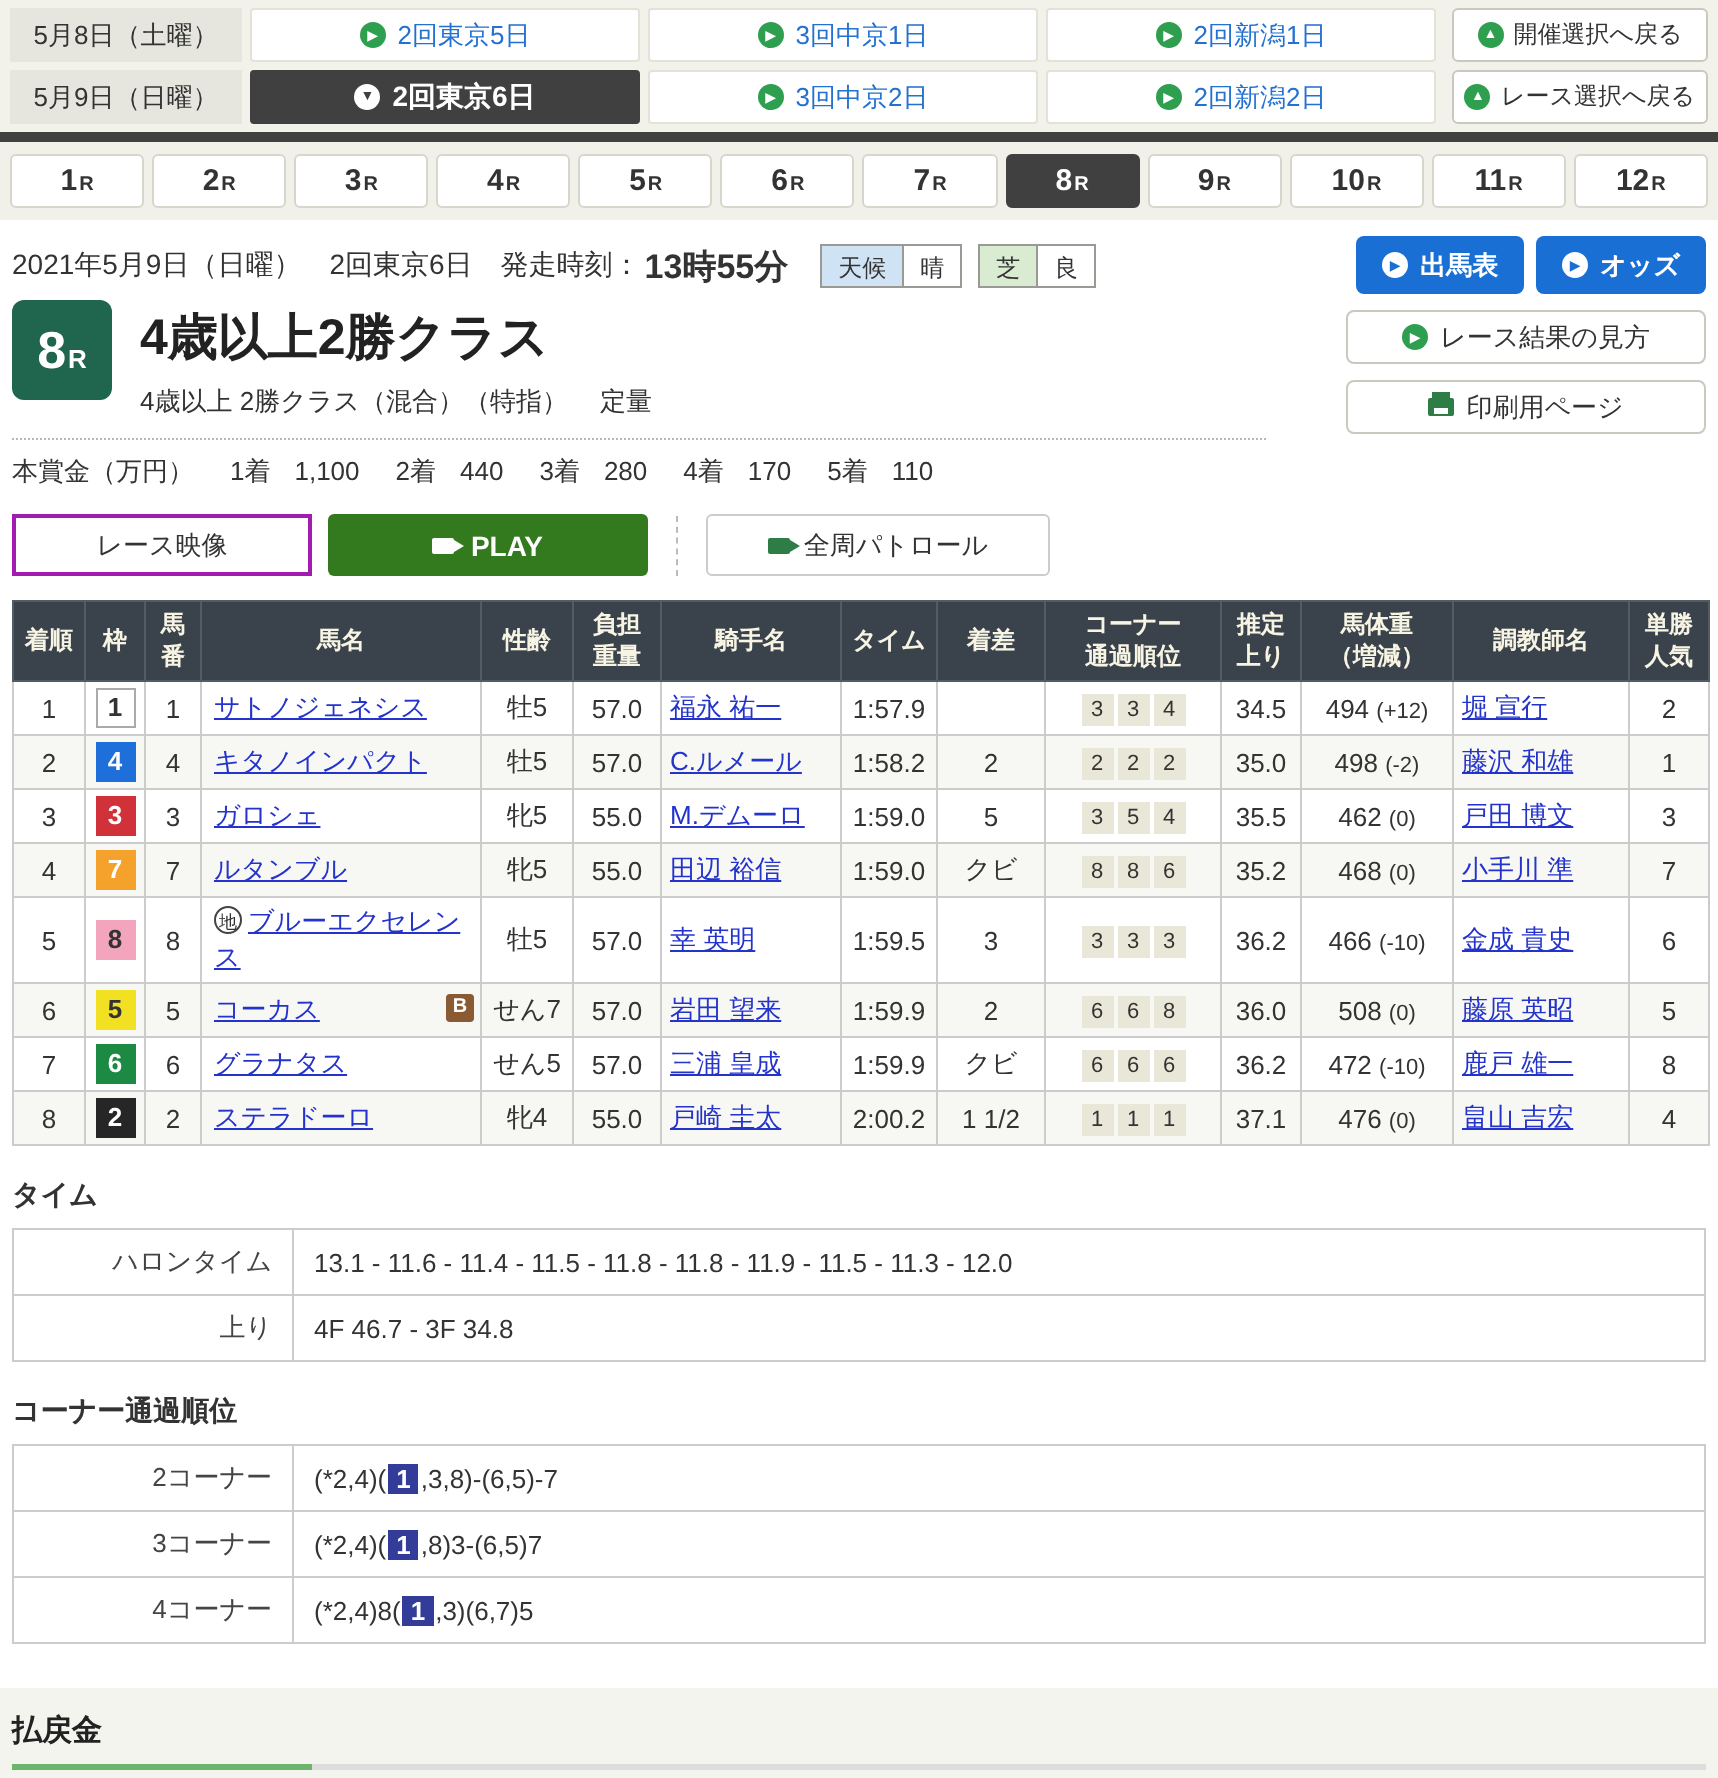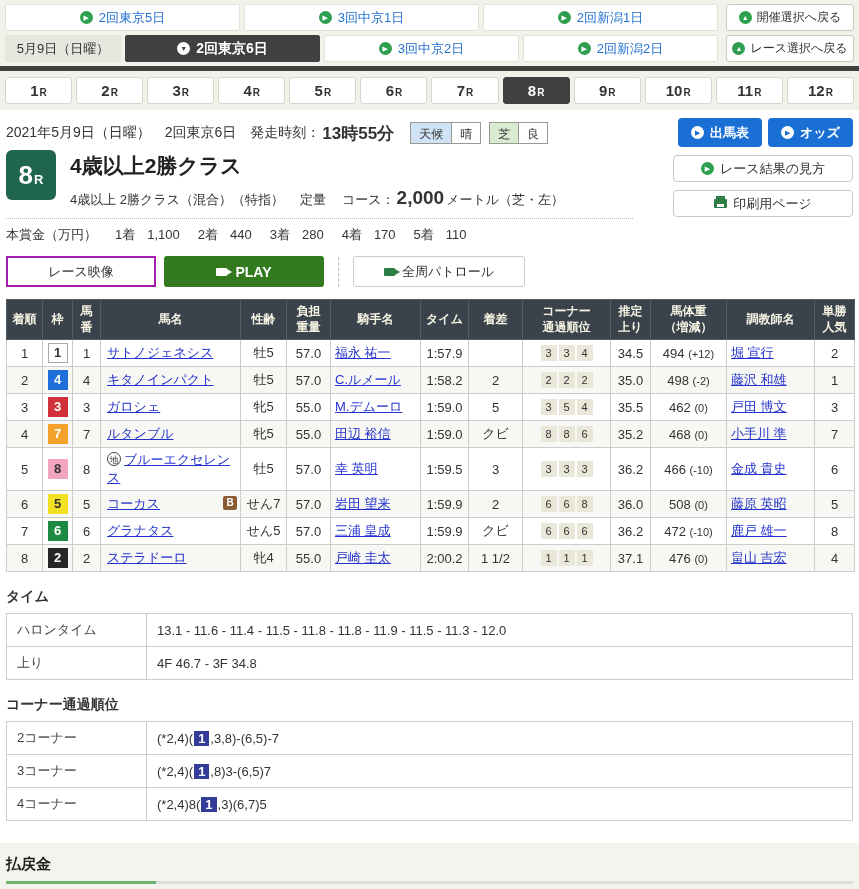--- a/index.html
+++ b/index.html
@@ -68,21 +68,21 @@
     display:inline-block; }
   .printicon::before { content:""; position:absolute; left:2px; top:-3px; width:9px; height:3px; background:#2e7d46; }
   .printicon::after { content:""; position:absolute; left:3px; bottom:1px; width:7px; height:3px; background:#fff; }
 
   .titlerow { display:flex; margin-top:4px; }
   .racenum { width:50px; height:50px; background:#20654d; border-radius:6px; color:#fff;
     display:flex; align-items:center; justify-content:center; flex:0 0 50px; }
   .racenum .n { font-size:26px; font-weight:bold; }
   .racenum .r { font-size:13px; font-weight:bold; margin-left:1px; margin-top:8px; }
   .titlecol { margin-left:14px; padding-top:2px; }
-  .racetitle { font-size:21px; font-weight:bold; color:#222; }
+  .racetitle { font-size:25px; font-weight:bold; color:#222; }
   .conds { margin-top:7px; font-size:13px; color:#333; display:flex; align-items:baseline; gap:16px; }
   .cv { font-size:19px; font-weight:bold; margin:0 2px; }
 
   .dotline { border-bottom:1px dotted #b8b8b0; margin:9px 0 7px; width:calc(100% - 220px); }
   .prizerow { font-size:13px; color:#333; height:20px; }
   .prizerow .pl { margin-left:18px; }
   .prizerow .pv { margin-left:12px; }
 
   
   .videorow { display:flex; align-items:center; gap:8px; margin-top:10px; }
@@ -126,37 +126,38 @@
   .bbadge { position:absolute; right:3px; top:5px; width:14px; height:14px; line-height:14px;
     background:#8a5a33; color:#fff; font-size:10px; font-weight:bold; text-align:center; border-radius:2px; }
   .cbox { display:inline-block; width:16px; height:16px; line-height:16px; background:#e9e7d8;
     font-size:11px; text-align:center; margin:0 1px; }
   .diff { font-size:11px; }
 
   
   .secttitle { font-size:14px; font-weight:bold; color:#333; margin:16px 0 7px; }
   table.kvtable { width:100%; border-collapse:collapse; font-size:13px; }
   table.kvtable td { border:1px solid #ccc; padding:7px 10px; background:#fff; }
-  td.kvlabel { width:140px; background:#efefe9; color:#444; }
+  td.kvlabel { width:140px; background:#efefe9; color:#444;text-align:right; }
   .hl1 { background:#333d99; color:#fff; padding:0 4px; margin:0 1px; font-weight:bold; }
 
   
   .paysection { background:#f4f4ee; padding:12px 6px 6px; margin-top:18px; }
   .paytitle { font-size:15px; font-weight:bold; color:#222; }
   .payrule { height:3px; margin:7px 0 16px;
     background:linear-gradient(90deg,#6db56d 0,#6db56d 150px,#ddd 150px,#ddd 100%); }
 </style>
 </head>
 <body>
 
 <div class="page">
 
   <div class="topstrip">
     <div class="dateRows" id="dateRows">
         <div class="daterow">
+          <div class="datelabel">5月8日（土曜）</div>
           <button class="datelink">
             <span class="ci ci-green">▶</span>
             <span>2回東京5日</span>
           </button>
           <button class="datelink">
             <span class="ci ci-green">▶</span>
             <span>3回中京1日</span>
           </button>
           <button class="datelink">
             <span class="ci ci-green">▶</span>
@@ -289,23 +290,20 @@
     <div class="titlerow">
       <div class="racenum">
         <span class="n">8</span>
         <span class="r">R</span>
       </div>
       <div class="titlecol">
         <div class="racetitle">4歳以上2勝クラス</div>
         <div class="conds">
           <span>4歳以上 2勝クラス（混合）（特指）</span>
           <span>定量</span>
-          <span>
-            <span>コース：</span><b class="cv">2,000</b><span>メートル（芝・左）</span>
-          </span>
         </div>
       </div>
     </div>
 
     <div class="dotline"></div>
 
     <div class="prizerow">
       <span>本賞金（万円）</span><span id="prizes"><span class="pl">1着</span><span class="pv">1,100</span><span class="pl">2着</span><span class="pv">440</span><span class="pl">3着</span><span class="pv">280</span><span class="pl">4着</span><span class="pv">170</span><span class="pl">5着</span><span class="pv">110</span></span>
     </div>
 

